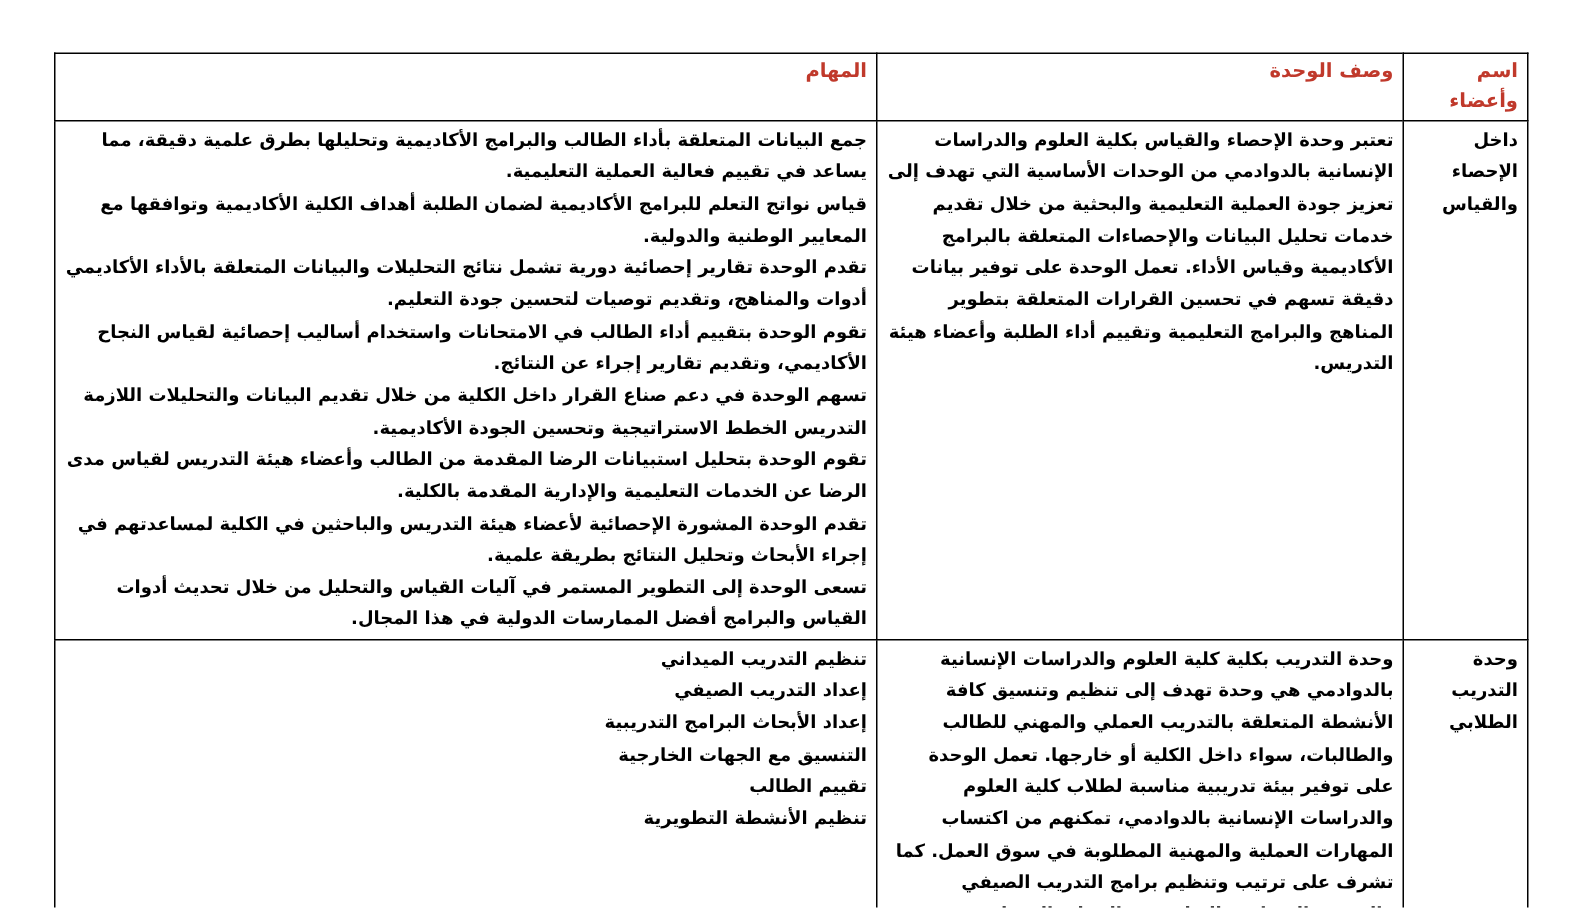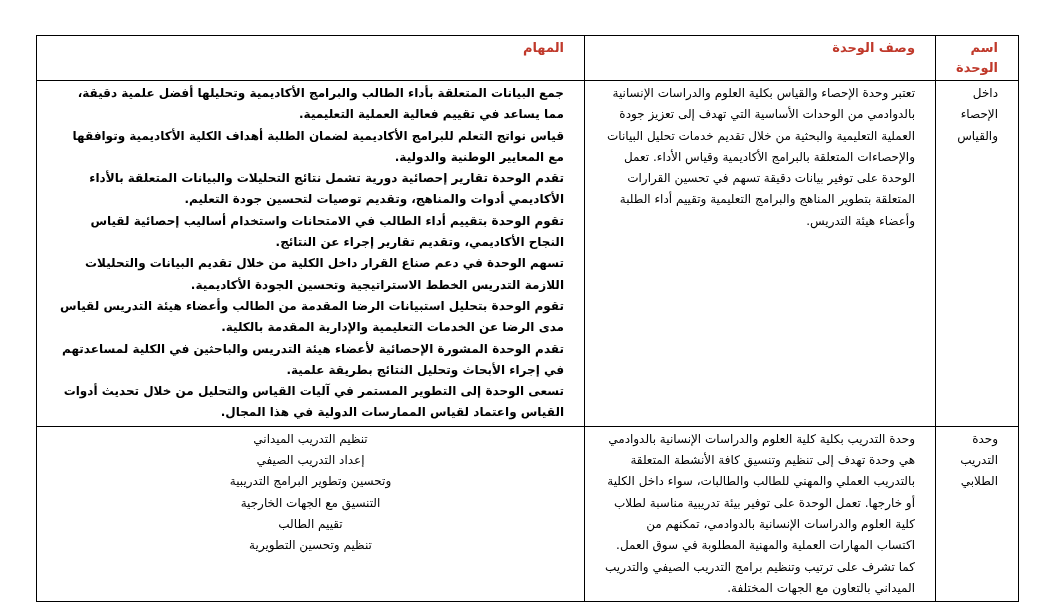--- a/index.html
+++ b/index.html
@@ -4,70 +4,70 @@
 <style>
   html, body { margin: 0; padding: 0; background: #ffffff; }
   body { width: 1046px; height: 605px; position: relative; overflow: hidden;
          font-family: "DejaVu Sans", "Liberation Sans", sans-serif; color: #000; }
   table.units {
     position: absolute; left: 36px; top: 35px; width: 982px;
     border-collapse: collapse; direction: rtl; table-layout: fixed;
   }
   table.units td, table.units th {
     border: 1px solid #000; vertical-align: top; text-align: right;
-    padding: 2px 20px; font-size: 12px; line-height: 21.3px;
+    padding: 2px 6px; font-size: 12px; line-height: 21.3px;
   }
   table.units th { color: #c0392b; font-weight: bold; font-size: 13px; height: 20px; line-height: 20px; }
   col.c-name { width: 83px; }
   col.c-desc { width: 351px; }
   col.c-tasks { width: 548px; }
   .row1 td { height: 336px; }
   .row2 td { height: 166px; }
   .task { display: block; font-weight: bold; }
-  .desc, .name { font-weight: normal; }
+  .desc, .name { font-weight: bold; }
   .name { padding-right: 8px; }
-  .plain-list .task { font-weight: normal; text-align: center; }
+  .plain-list .task { font-weight: bold; }
 </style>
 </head>
 <body>
 
 <table class="units">
   <colgroup>
     <col class="c-name">
       <col class="c-desc">
       <col class="c-tasks">
   </colgroup>
   <thead>
     <tr>
-      <th>اسم الوحدة</th>
+      <th>اسم وأعضاء</th>
       <th>وصف الوحدة</th>
       <th>المهام</th>
     </tr>
   </thead>
   <tbody>
     <tr class="row1">
       <td class="name">داخل الإحصاء والقياس</td>
       <td class="desc">تعتبر وحدة الإحصاء والقياس بكلية العلوم والدراسات الإنسانية بالدوادمي من الوحدات الأساسية التي تهدف إلى تعزيز جودة العملية التعليمية والبحثية من خلال تقديم خدمات تحليل البيانات والإحصاءات المتعلقة بالبرامج الأكاديمية وقياس الأداء. تعمل الوحدة على توفير بيانات دقيقة تسهم في تحسين القرارات المتعلقة بتطوير المناهج والبرامج التعليمية وتقييم أداء الطلبة وأعضاء هيئة التدريس.</td>
       <td>
-        <span class="task">جمع البيانات المتعلقة بأداء الطالب والبرامج الأكاديمية وتحليلها أفضل علمية دقيقة، مما يساعد في تقييم فعالية العملية التعليمية.</span>
+        <span class="task">جمع البيانات المتعلقة بأداء الطالب والبرامج الأكاديمية وتحليلها بطرق علمية دقيقة، مما يساعد في تقييم فعالية العملية التعليمية.</span>
         <span class="task">قياس نواتج التعلم للبرامج الأكاديمية لضمان الطلبة أهداف الكلية الأكاديمية وتوافقها مع المعايير الوطنية والدولية.</span>
         <span class="task">تقدم الوحدة تقارير إحصائية دورية تشمل نتائج التحليلات والبيانات المتعلقة بالأداء الأكاديمي أدوات والمناهج، وتقديم توصيات لتحسين جودة التعليم.</span>
         <span class="task">تقوم الوحدة بتقييم أداء الطالب في الامتحانات واستخدام أساليب إحصائية لقياس النجاح الأكاديمي، وتقديم تقارير إجراء عن النتائج.</span>
         <span class="task">تسهم الوحدة في دعم صناع القرار داخل الكلية من خلال تقديم البيانات والتحليلات اللازمة التدريس الخطط الاستراتيجية وتحسين الجودة الأكاديمية.</span>
         <span class="task">تقوم الوحدة بتحليل استبيانات الرضا المقدمة من الطالب وأعضاء هيئة التدريس لقياس مدى الرضا عن الخدمات التعليمية والإدارية المقدمة بالكلية.</span>
         <span class="task">تقدم الوحدة المشورة الإحصائية لأعضاء هيئة التدريس والباحثين في الكلية لمساعدتهم في إجراء الأبحاث وتحليل النتائج بطريقة علمية.</span>
-        <span class="task">تسعى الوحدة إلى التطوير المستمر في آليات القياس والتحليل من خلال تحديث أدوات القياس واعتماد لقياس الممارسات الدولية في هذا المجال.</span>
+        <span class="task">تسعى الوحدة إلى التطوير المستمر في آليات القياس والتحليل من خلال تحديث أدوات القياس والبرامج أفضل الممارسات الدولية في هذا المجال.</span>
       </td>
     </tr>
     <tr class="row2">
       <td class="name">وحدة التدريب الطلابي</td>
       <td class="desc">وحدة التدريب بكلية كلية العلوم والدراسات الإنسانية بالدوادمي هي وحدة تهدف إلى تنظيم وتنسيق كافة الأنشطة المتعلقة بالتدريب العملي والمهني للطالب والطالبات، سواء داخل الكلية أو خارجها. تعمل الوحدة على توفير بيئة تدريبية مناسبة لطلاب كلية العلوم والدراسات الإنسانية بالدوادمي، تمكنهم من اكتساب المهارات العملية والمهنية المطلوبة في سوق العمل. كما تشرف على ترتيب وتنظيم برامج التدريب الصيفي والتدريب الميداني بالتعاون مع الجهات المختلفة.</td>
       <td class="plain-list">
         <span class="task">تنظيم التدريب الميداني</span>
         <span class="task">إعداد التدريب الصيفي</span>
-        <span class="task">وتحسين وتطوير البرامج التدريبية</span>
+        <span class="task">إعداد الأبحاث البرامج التدريبية</span>
         <span class="task">التنسيق مع الجهات الخارجية</span>
         <span class="task">تقييم الطالب</span>
-        <span class="task">تنظيم وتحسين التطويرية</span>
+        <span class="task">تنظيم الأنشطة التطويرية</span>
       </td>
     </tr>
   </tbody>
 </table>
 
 </body></html>

